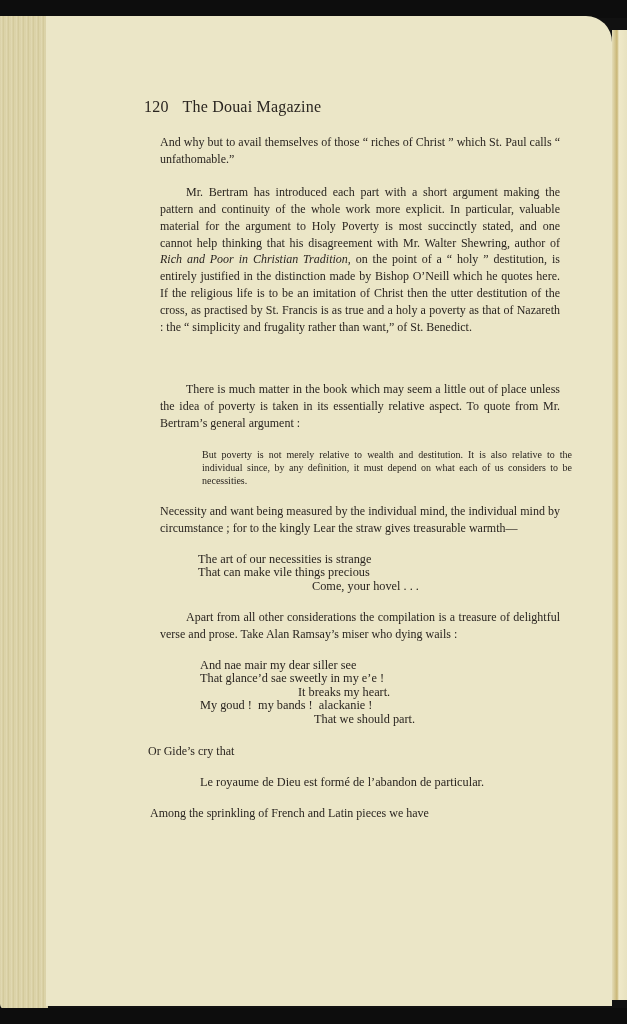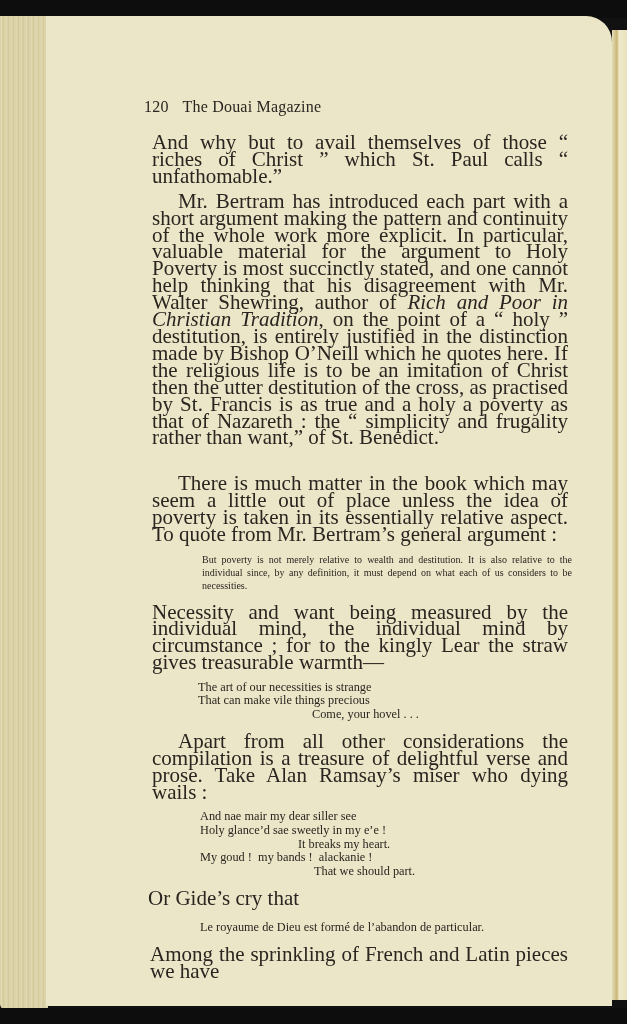--- a/index.html
+++ b/index.html
@@ -28,21 +28,21 @@
     }
     .content {
       position:absolute; left:144px; top:98px; width:432px;
     }
     .running-head {
       font-size:16px; margin-bottom:18px; letter-spacing:0.2px;
     }
     .running-head .pgnum { margin-right:10px; }
     .running-head .title { }
     p.body {
-      margin:8px; font-size:21px; line-height:16.9px; text-align:justify;
+      margin:16px; font-size:12px; line-height:16.9px; text-align:justify;
     }
     p.indent { text-indent:26px; }
     .gap-m { height:13px; }
     .blockquote {
       margin:10px 0 11px 58px; width:370px;
       font-size:10px; line-height:13.2px; text-align:justify;
     }
     .verse {
       margin:10px 0 12px 54px; font-size:12.3px; line-height:13.2px;
     }
@@ -85,21 +85,21 @@
   <div class="verse">
     <span class="ln">The art of our necessities is strange</span>
     <span class="ln">That can make vile things precious</span>
     <span class="ln i1">Come, your hovel . . .</span>
   </div>
 
   <p class="body indent">Apart from all other considerations the compilation is a treasure of delightful verse and prose. Take Alan Ramsay’s miser who dying wails :</p>
 
   <div class="verse2">
     <span class="ln">And nae mair my dear siller see</span>
-    <span class="ln">Holy glance’d sae sweetly in my e’e !</span>
+    <span class="ln">That glance’d sae sweetly in my e’e !</span>
     <span class="ln i1">It breaks my heart.</span>
     <span class="ln">My goud !  my bands !  alackanie !</span>
     <span class="ln i2">That we should part.</span>
   </div>
 
   <p class="body" style="margin-left:4px;">Or Gide’s cry that</p>
 
   <div class="french">Le royaume de Dieu est formé de l’abandon de particular.</div>
 
   <p class="body" style="margin-left:6px;">Among the sprinkling of French and Latin pieces we have</p>

